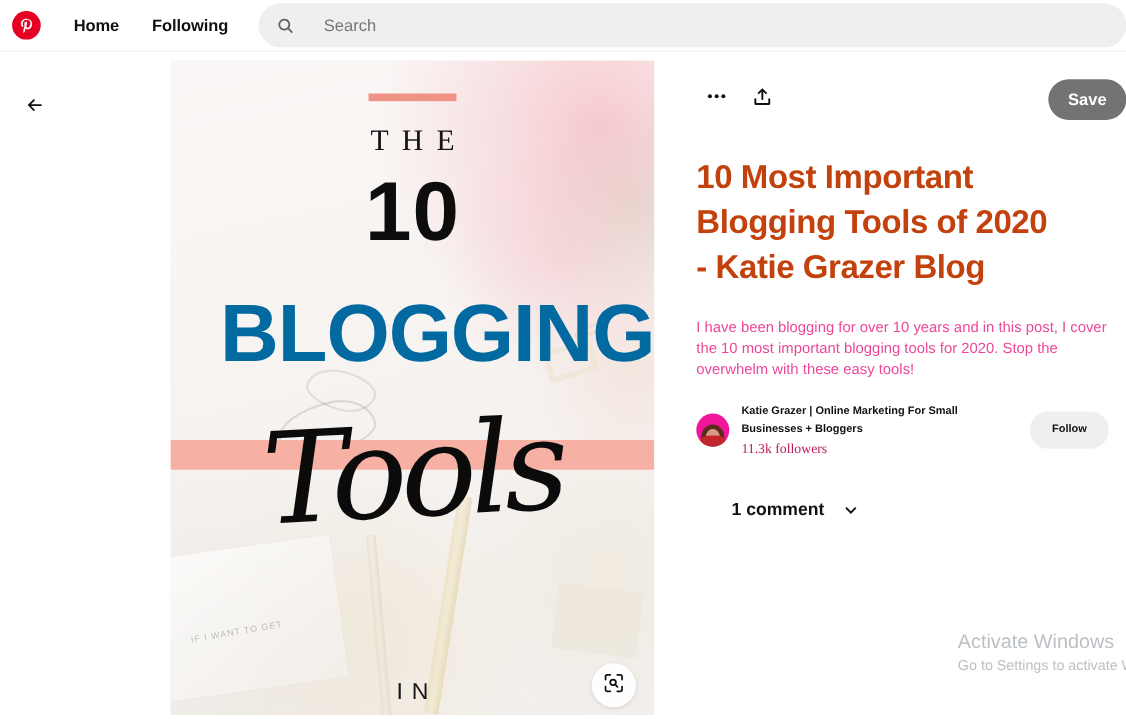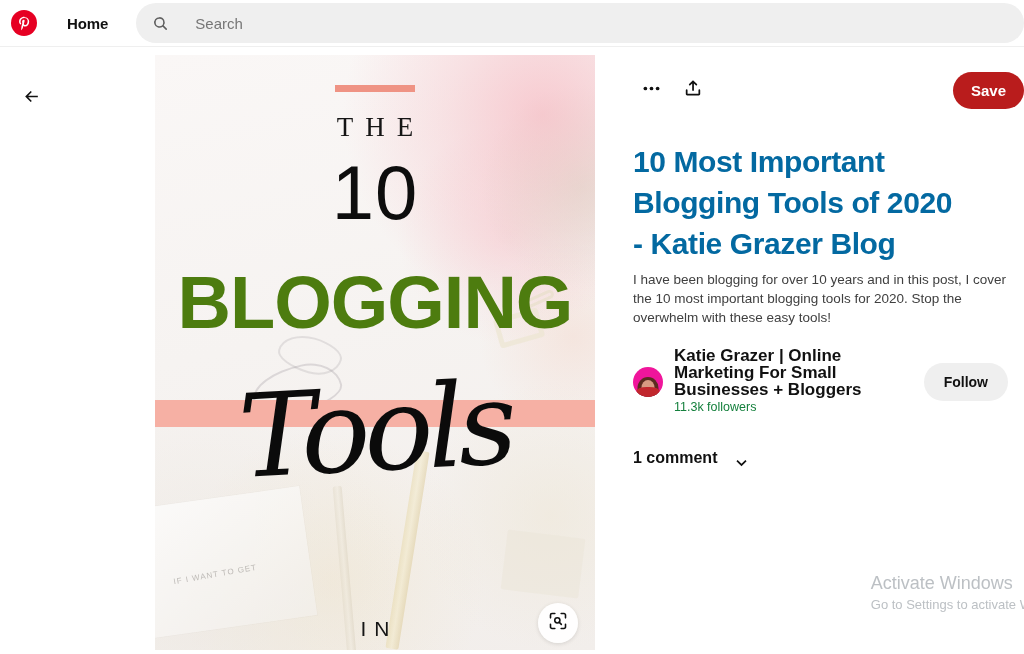--- a/index.html
+++ b/index.html
@@ -233,33 +233,33 @@
     font-family: Liberation Serif, serif;
     font-weight: 400;
     text-indent: 12px;
   }
   .pin-ten {
     position: absolute;
     left: 0; right: 0; top: 100px;
     text-align: center;
     font-size: 76px;
     line-height: 76px;
-    font-weight: normal;
+    font-weight: bold;
     color: #0d0d0d;
     letter-spacing: 1px;
     font-family: "Liberation Sans", sans-serif;
   }
   .pin-blogging {
     position: absolute;
     left: 0; right: 0; top: 208px;
-    text-align: center;
+    text-align: right;
     font-size: 74px;
     line-height: 80px;
     font-weight: bold;
-    color: #4d7c0f;
+    color: #0369a1;
     letter-spacing: -1px;
     font-family: "Liberation Sans", sans-serif;
   }
   .pin-band {
     position: absolute;
     left: 0; right: 0; top: 345px;
     height: 27px;
     background: #f6b0a4;
   }
   .pin-tools {
@@ -337,48 +337,48 @@
   .tool-icon-btn {
     width: 36px; height: 36px;
     display: flex; align-items: center; justify-content: center;
     border-radius: 50%;
     cursor: pointer;
   }
   .tool-icon-btn.share { margin-left: 6px; }
   .save-btn {
     margin-left: auto;
     margin-right: 0;
-    background: #b91c1c;
+    background: #737373;
     color: #ffffff;
     font-size: 15px;
     font-weight: bold;
     border: none;
     border-radius: 22px;
     padding: 11px 18px;
     cursor: pointer;
     font-family: "Liberation Sans", sans-serif;
     line-height: 1;
   }
 
   .pin-title {
     margin-top: 24px;
     font-size: 30px;
     line-height: 41px;
     font-weight: bold;
-    color: #0369a1;
+    color: #c2410c;
     letter-spacing: -0.4px;
     max-width: 330px;
     font-family: "Liberation Sans", sans-serif;
   }
 
   .pin-desc {
-    margin-top: 6px;
+    margin-top: 24px;
     font-size: 13.5px;
     line-height: 19px;
-    color: #404040;
+    color: #ec4899;
     max-width: 375px;
     font-family: "Liberation Sans", sans-serif;
   }
 
   .author-row {
     margin-top: 20px;
     display: flex;
     align-items: center;
     max-width: 375px;
   }
@@ -415,56 +415,57 @@
     background: #c1272d;
     border-radius: 45% 45% 0 0;
   }
 
   .author-text {
     margin-left: 11px;
     flex: 1 1 auto;
     min-width: 0;
   }
   .author-name {
-    font-size: 17px;
+    font-size: 10px;
     line-height: 17px;
     font-weight: bold;
     color: #111111;
     max-width: 210px;
     cursor: pointer;
     font-family: "Liberation Sans", sans-serif;
   }
   .author-followers {
     font-size: 12.5px;
     line-height: 17px;
-    color: #15803d;
+    color: #be185d;
     margin-top: 1px;
-    font-family: Liberation Sans, sans-serif;
+    font-family: Liberation Serif, serif;
   }
   .follow-btn {
     margin-left: auto;
     background: #efefef;
     color: #111111;
-    font-size: 14px;
+    font-size: 10px;
     font-weight: bold;
     border: none;
     border-radius: 22px;
     padding: 12px 20px;
     cursor: pointer;
     font-family: "Liberation Sans", sans-serif;
     flex: 0 0 auto;
     line-height: 1;
   }
 
   .comments-row {
     margin-top: 33px;
     display: flex;
-    align-items: flex-start;
+    align-items: center;
     cursor: pointer;
     width: 135px;
+    margin-left: 32px;
   }
   .comments-label {
     font-size: 16px;
     font-weight: bold;
     color: #111111;
     font-family: "Liberation Sans", sans-serif;
   }
   .chev-btn {
     margin-left: 10px;
     width: 28px; height: 28px;
@@ -505,20 +506,21 @@
 
     <div class="logo-btn">
       <span class="logo-circle">
         <svg width="17" height="17" viewBox="0 0 24 24" aria-hidden="true">
           <path fill="#ffffff" d="M12 2.6C6.9 2.6 4.3 6.2 4.3 9.3c0 1.9.7 3.5 2.3 4.1.25.1.48 0 .55-.28l.22-.87c.07-.27.04-.37-.16-.6-.44-.52-.72-1.2-.72-2.15 0-2.77 2.07-5.25 5.4-5.25 2.95 0 4.57 1.8 4.57 4.2 0 3.16-1.4 5.83-3.47 5.83-1.15 0-2-.95-1.73-2.11.33-1.39.97-2.88.97-3.88 0-.9-.48-1.64-1.47-1.64-1.17 0-2.1 1.2-2.1 2.82 0 1.03.35 1.72.35 1.72s-1.2 5.07-1.41 5.96c-.42 1.77-.06 3.94-.03 4.16.02.13.19.16.26.06.1-.13 1.43-1.77 1.88-3.4.13-.46.73-2.86.73-2.86.36.69 1.42 1.3 2.55 1.3 3.35 0 5.63-3.06 5.63-7.15 0-3.1-2.62-5.96-6.6-5.96z"></path>
         </svg>
       </span>
     </div>
 
     <div class="nav-link first">Home</div>
+    <div class="nav-link">Following</div>
 
     <div class="search-wrap">
       <div class="search-box">
         <span class="search-icon">
           <svg width="17" height="17" viewBox="0 0 24 24" aria-hidden="true">
             <path fill="#5f5f5f" d="M10.5 3a7.5 7.5 0 1 0 4.55 13.46l4.24 4.25a1.1 1.1 0 0 0 1.56-1.56l-4.25-4.24A7.5 7.5 0 0 0 10.5 3zm0 2.2a5.3 5.3 0 1 1 0 10.6 5.3 5.3 0 0 1 0-10.6z"></path>
           </svg>
         </span>
         <input class="search-input" type="text" placeholder="Search" style="">
       </div>

